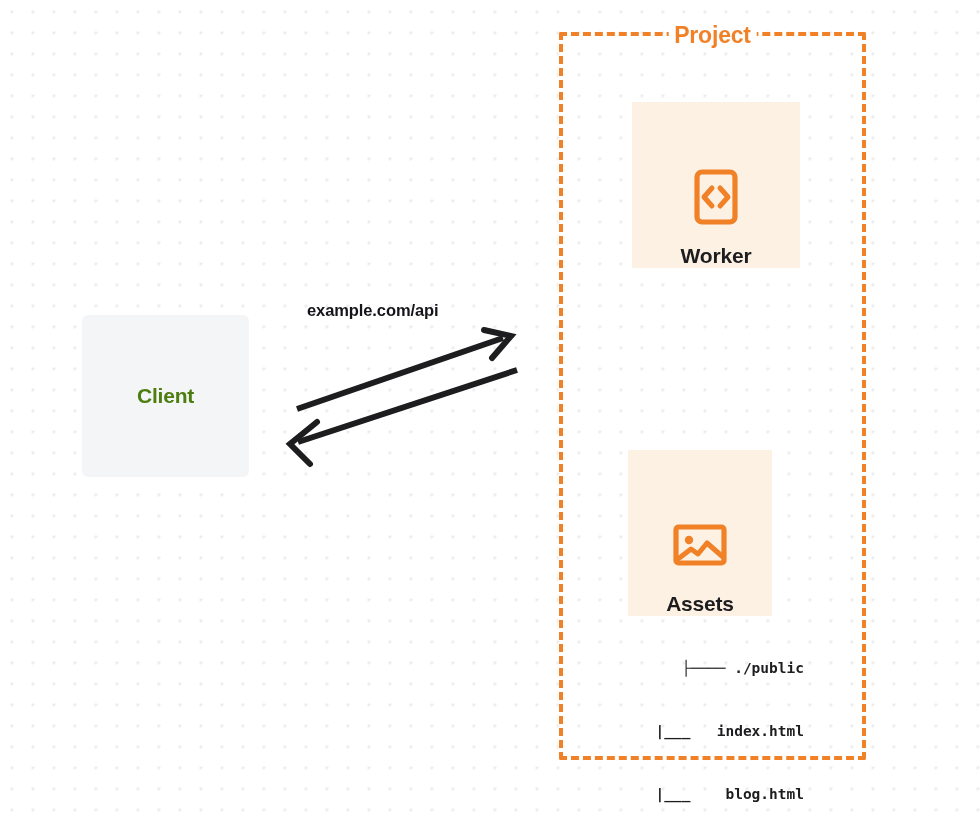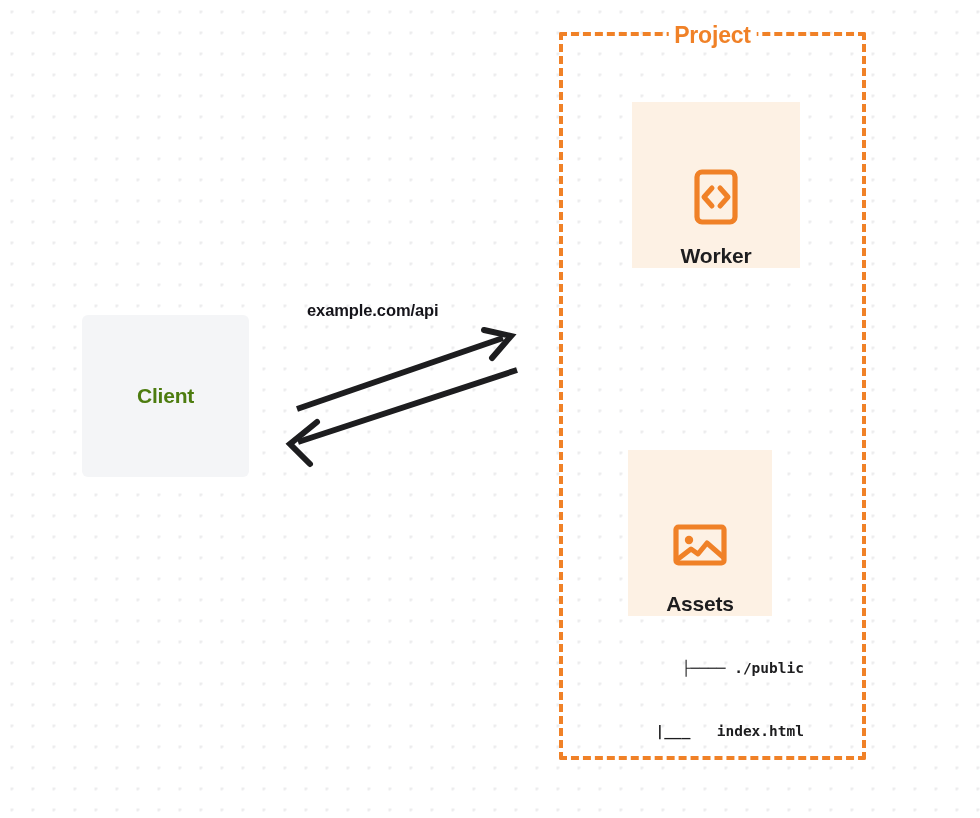--- a/index.html
+++ b/index.html
@@ -190,16 +190,17 @@
       <rect x="5" y="11" width="48" height="36" rx="2.5" ry="2.5" fill="none" stroke="#f08127" stroke-width="5.2"></rect>
       <circle cx="18" cy="24" r="4.2" fill="#f08127"></circle>
       <polyline points="7,43 20,33 27,38 36,27 52,41" fill="none" stroke="#f08127" stroke-width="5" stroke-linecap="round" stroke-linejoin="round"></polyline>
     </svg>
     <span class="card-title">Assets</span>
   </div>
 
   <div id="file-tree">
     <span class="tree-row">├──── ./public</span>
     <span class="tree-row">     |___   index.html</span>
+    <span class="tree-row">     |___    blog.html</span>
     
   </div>
 
 </div>
 
 </body></html>

